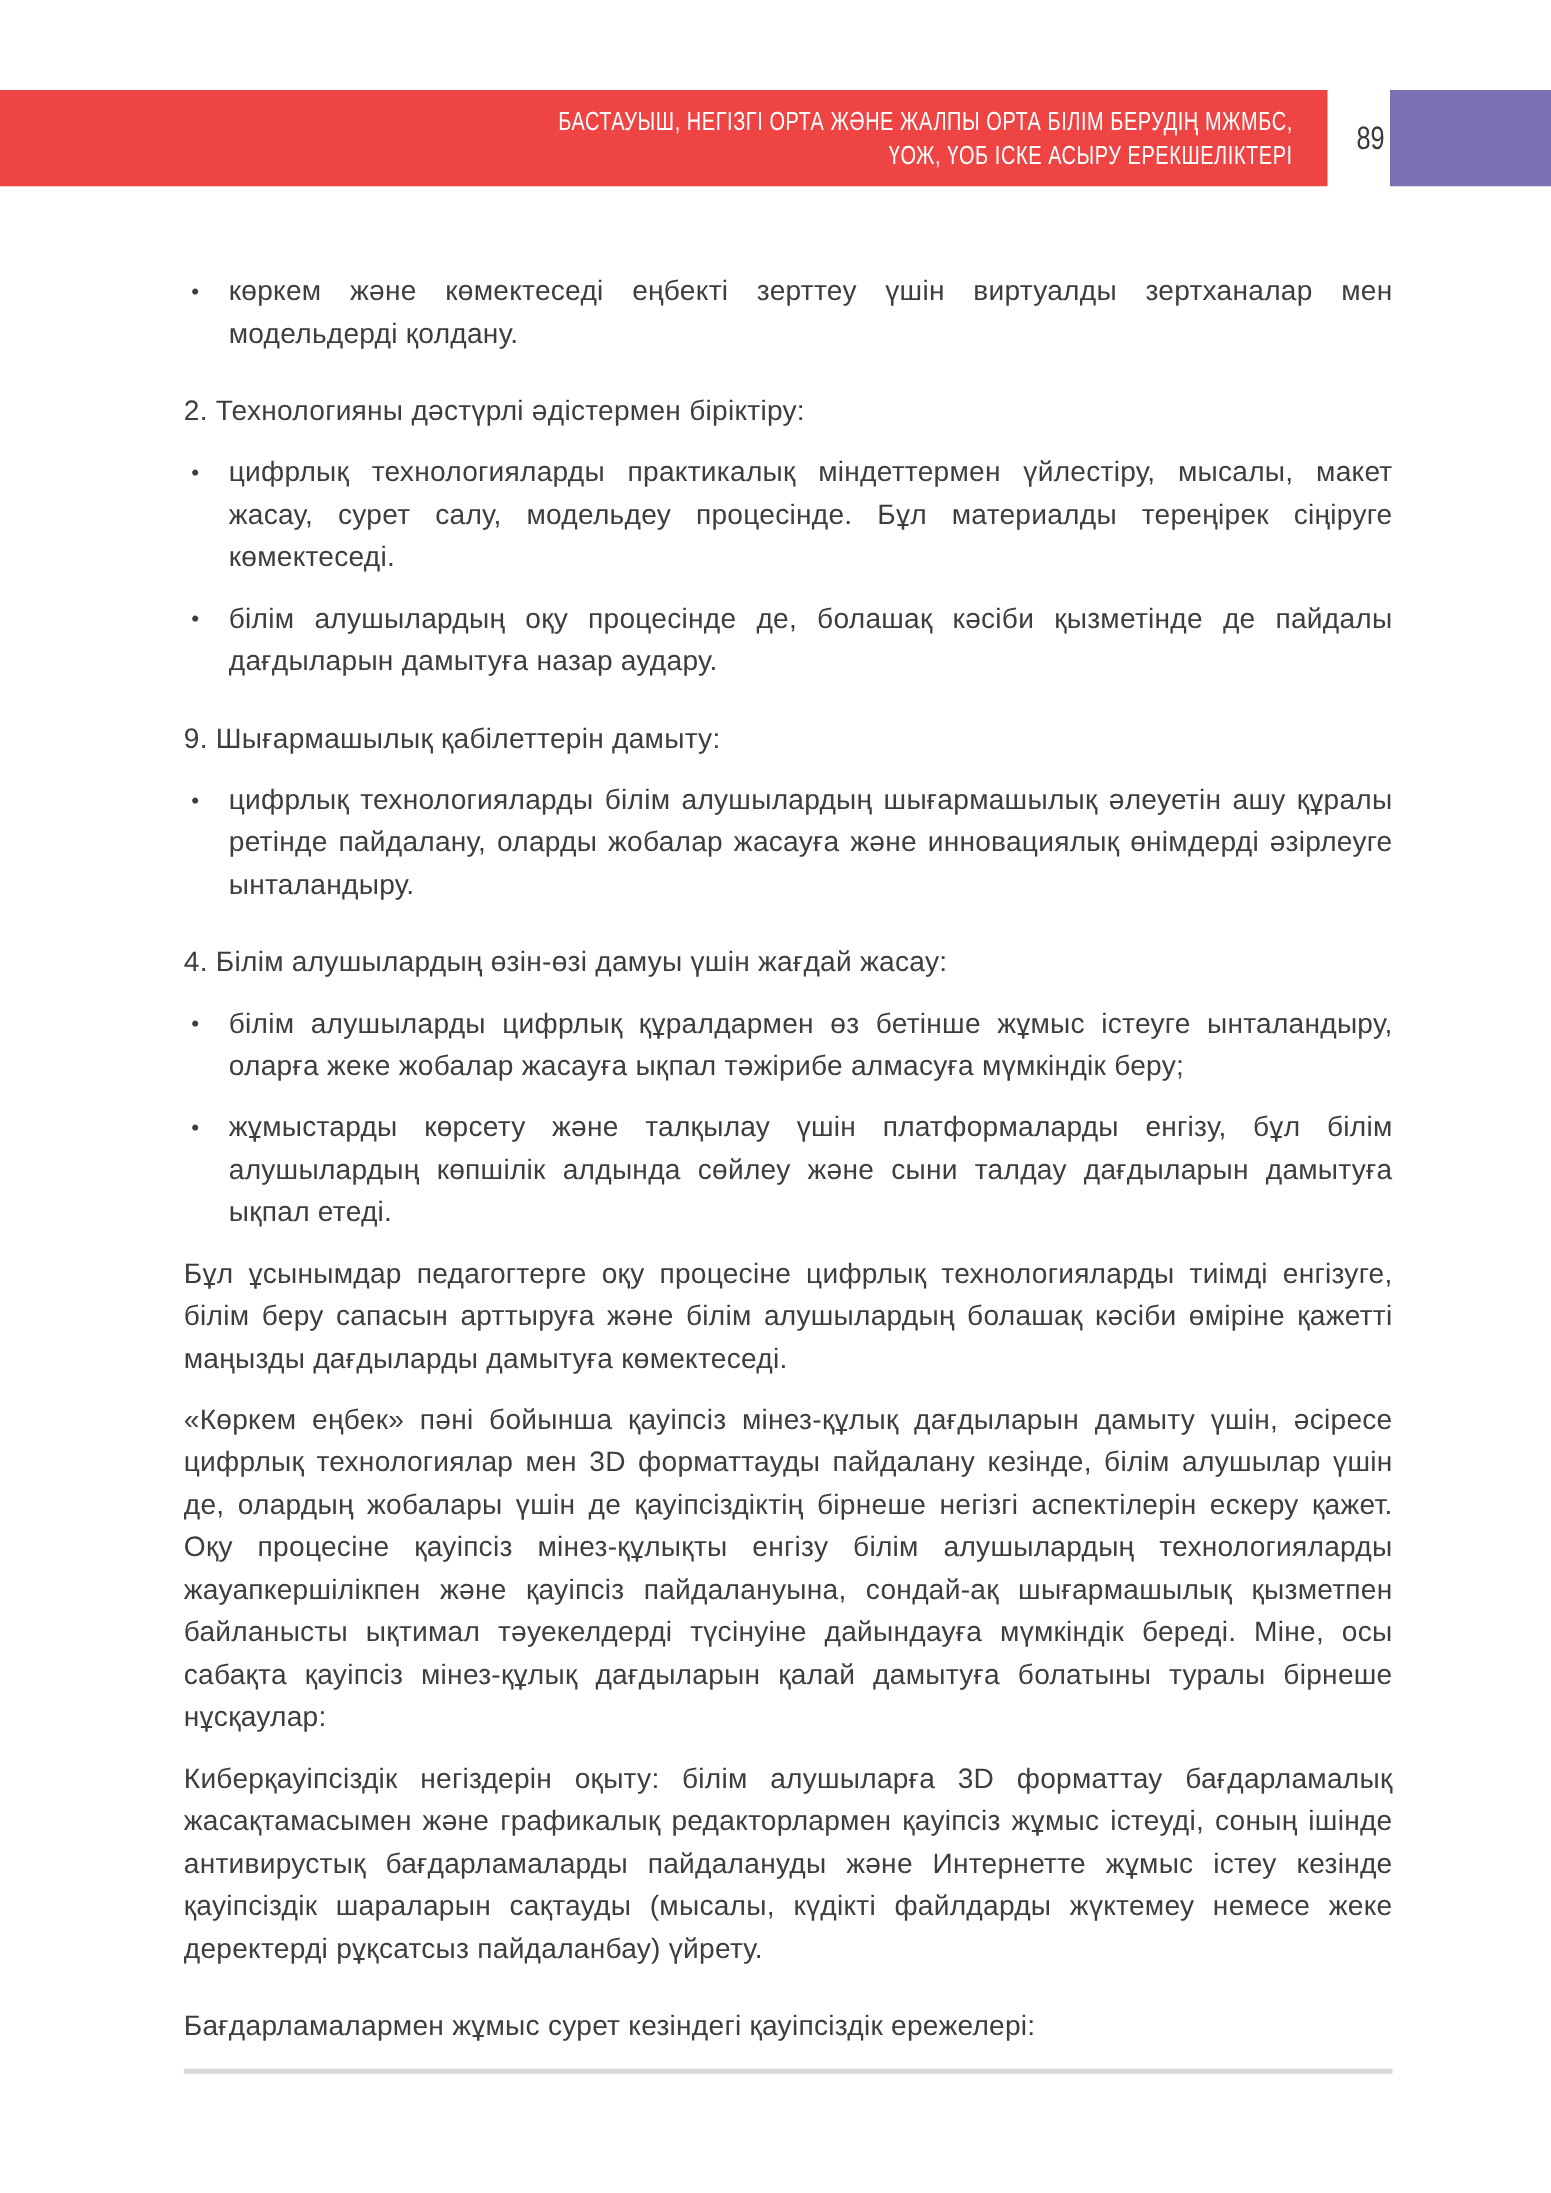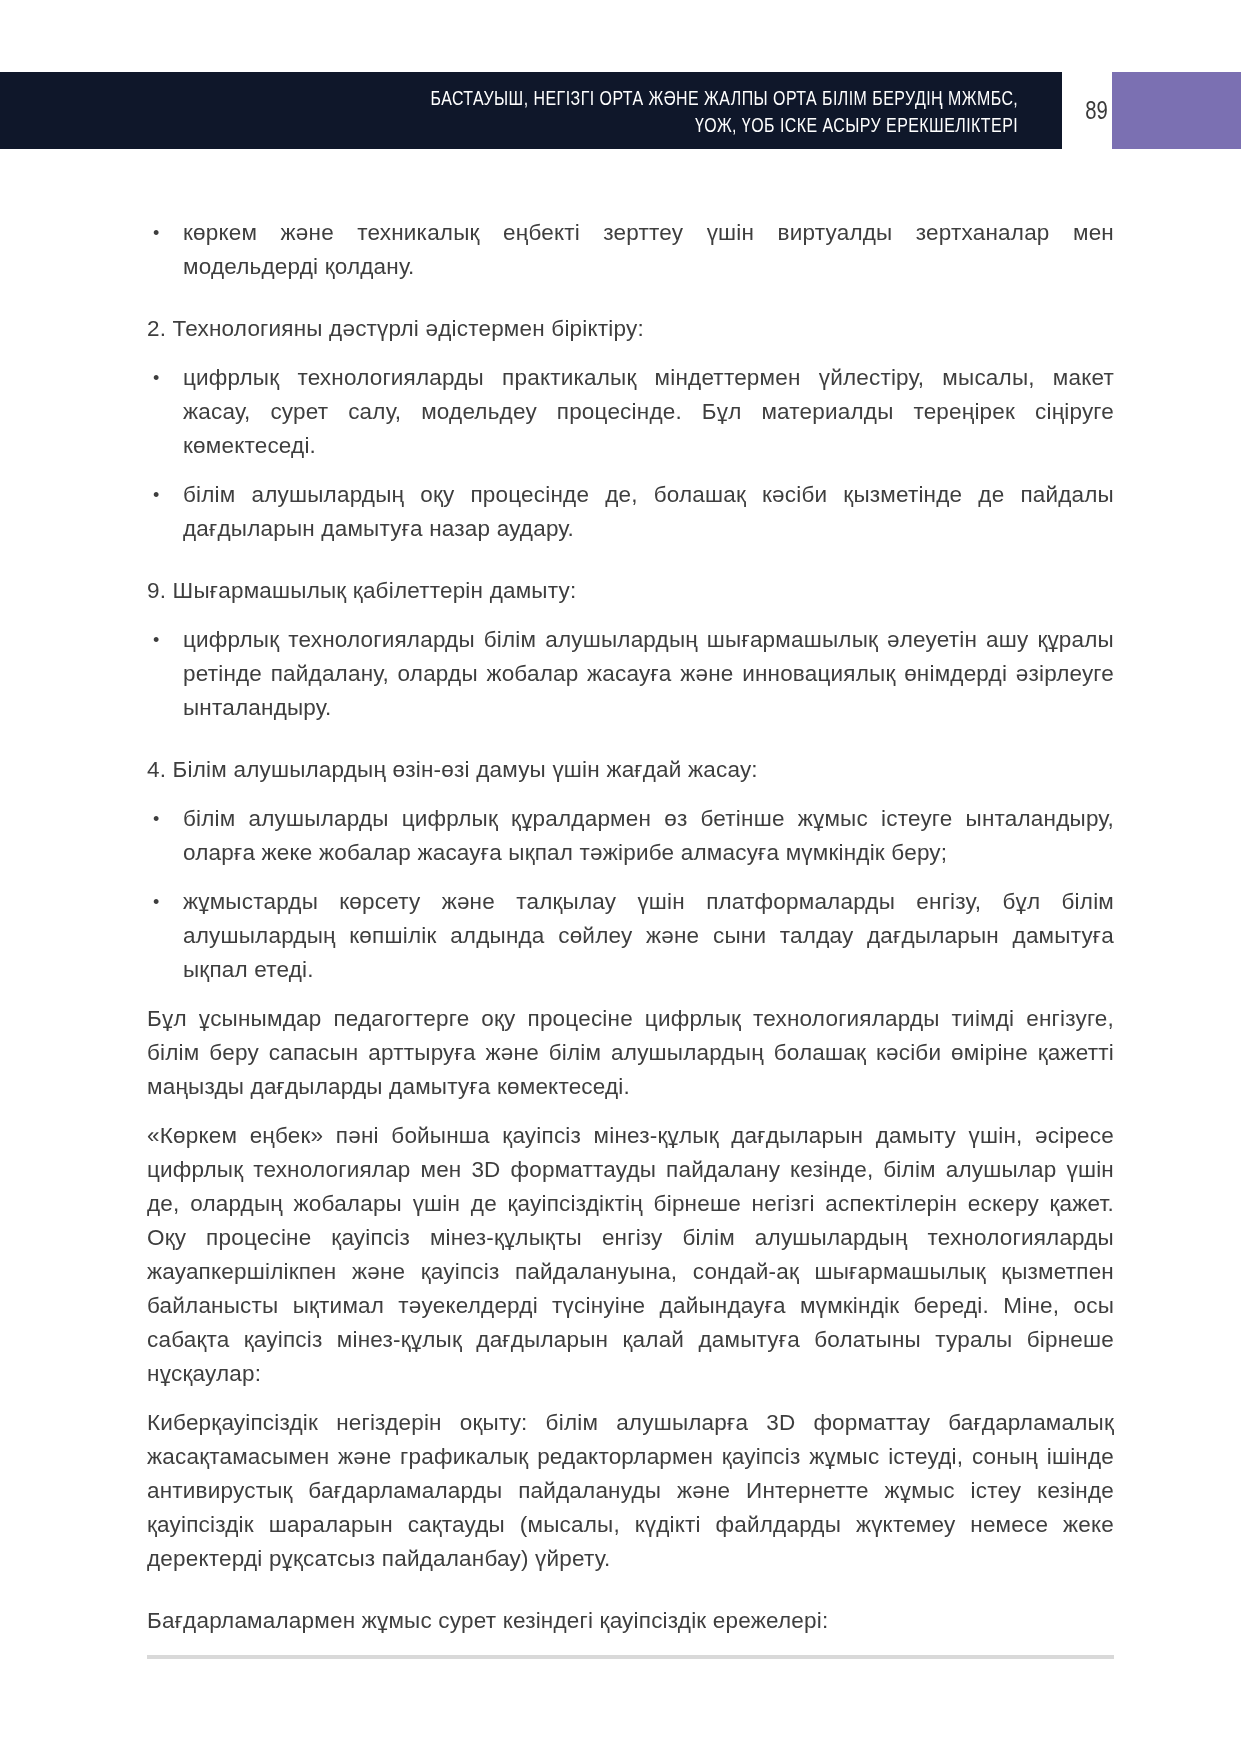--- a/index.html
+++ b/index.html
@@ -7,23 +7,23 @@
     position:relative;
     width:1241px; height:1754px;
     background:#ffffff;
     overflow:hidden;
     font-family:"Liberation Sans","DejaVu Sans",sans-serif;
   }
   
   .band {
     position:absolute; top:72px; left:0;
     width:1062px; height:77px;
-    background:#0f172a;
+    background:#ef4444;
     display:flex; flex-direction:column; justify-content:center; align-items:flex-end;
-    padding-right:44px; box-sizing:border-box;
+    padding-right:28px; box-sizing:border-box;
   }
   .band-line {
     display:inline-block;
     color:#ffffff;
     font-size:21px; line-height:27px;
     letter-spacing:0.6px;
     white-space:nowrap;
     transform:scaleX(0.76);
     transform-origin:right center;
     font-weight:400;
@@ -81,21 +81,21 @@
   </div>
   <div class="pagenum-box">
     <span class="pagenum">89</span>
   </div>
   <div class="band-right"></div>
 
   <div class="content">
 
     <div class="block bullet">
       <span class="marker">•</span>
-      <span>көркем және техникалық еңбекті зерттеу үшін виртуалды зертханалар мен модельдерді қолдану.</span>
+      <span>көркем және көмектеседі еңбекті зерттеу үшін виртуалды зертханалар мен модельдерді қолдану.</span>
     </div>
 
     <p class="block heading">2. Технологияны дәстүрлі әдістермен біріктіру:</p>
 
     <div class="block bullet">
       <span class="marker">•</span>
       <span>цифрлық технологияларды практикалық міндеттермен үйлестіру, мысалы, макет жасау, сурет салу, модельдеу процесінде. Бұл материалды тереңірек сіңіруге көмектеседі.</span>
     </div>
 
     <div class="block bullet">

